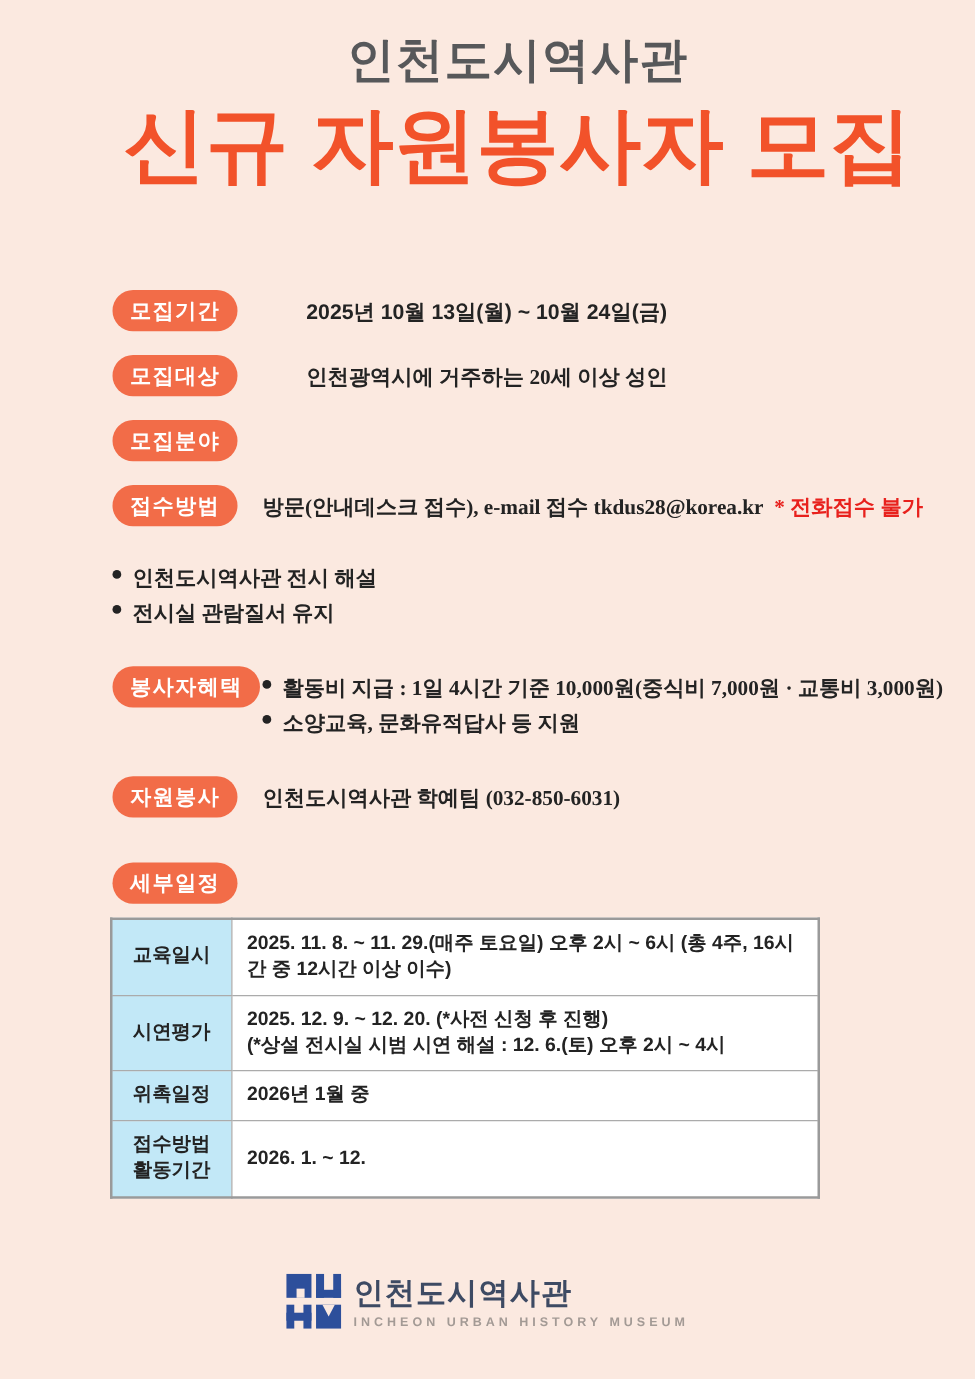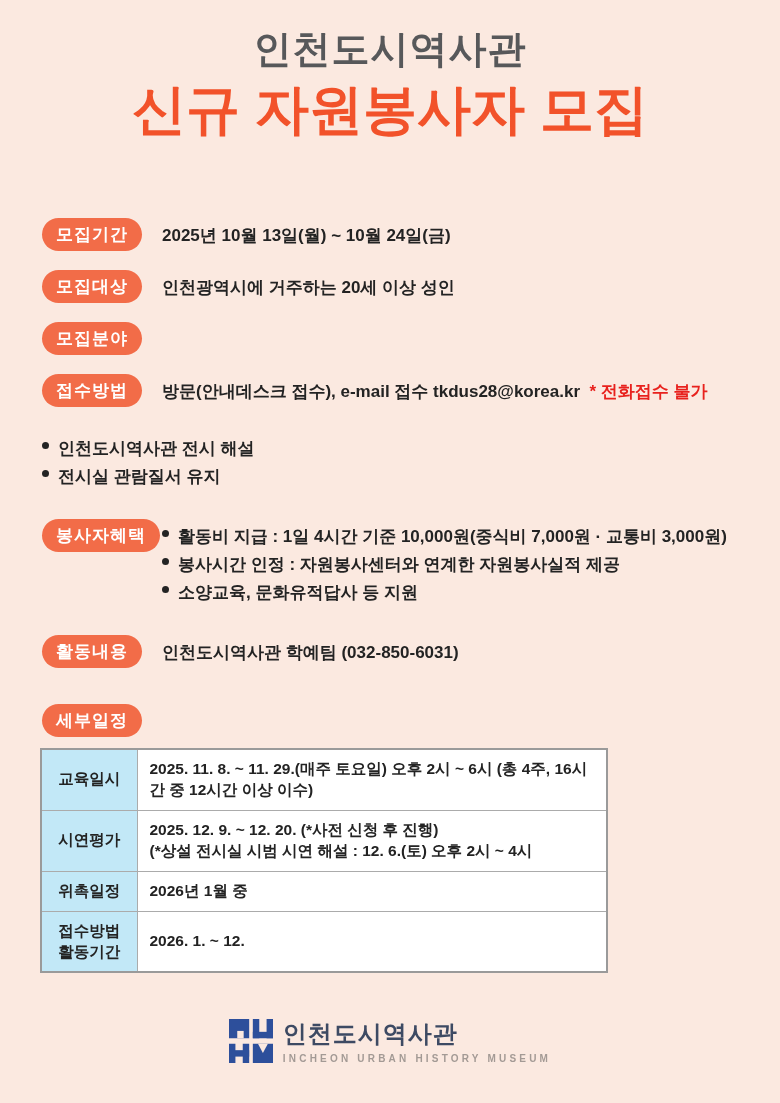--- a/index.html
+++ b/index.html
@@ -15,46 +15,46 @@
   }
   *{margin:0;padding:0;box-sizing:border-box;}
   html,body{width:780px;height:1103px;}
   body{
     background:var(--bg);
     font-family:"Liberation Sans","DejaVu Sans",sans-serif;
     color:var(--ink);
     overflow:hidden;
     position:relative;
   }
-  .poster{width:780px;height:1103px;padding-top:28px;}
+  .poster{width:780px;height:1103px;padding-top:28px;padding-left:48px;}
 
   
   .hdr{text-align:center;}
   .hdr-sub{
     font-size:38px;font-weight:800;color:#57585a;letter-spacing:1px;line-height:1.15;
   }
   .hdr-title{
-    margin-top:6px;font-size:54px;font-weight:800;color:var(--accent);
+    margin-top:6px;font-size:66px;font-weight:800;color:var(--accent);
     letter-spacing:0px;line-height:1.15;
   }
 
   
   .info{margin-top:78px;padding-left:42px;padding-right:16px;}
   .row{display:flex;align-items:flex-start;}
-  .row + .row{margin-top:0;}
+  .row + .row{margin-top:0;font-family:Liberation Serif, serif;}
   .label-col{flex:0 0 120px;}
   .badge{
     display:inline-block;background:var(--badge);color:#fff;
     font-size:17px;font-weight:700;letter-spacing:1px;
     padding:5px 14px;border-radius:20px;white-space:nowrap;
   }
   .content{
     padding-top:4px;font-size:17px;font-weight:600;line-height:1.65;
   }
-  .mb-sm{margin-bottom:19px;}
+  .mb-sm{margin-bottom:19px;gap:35px;}
   .mb-md{margin-bottom:24px;}
   .mb-lg{margin-bottom:28px;}
   .mb-xl{margin-bottom:36px;}
   .nowrap{white-space:nowrap;}
   .red{color:var(--red);font-weight:700;}
   .sub-line{font-size:16px;white-space:nowrap;}
   .bullet-line{display:flex;align-items:center;white-space:nowrap;}
   .bullet{
     flex:0 0 auto;width:7px;height:7px;border-radius:50%;
     background:var(--ink);margin-right:9px;position:relative;top:-3px;
@@ -147,32 +147,28 @@
       <div class="label-col">
         <span class="badge">봉사자혜택</span>
       </div>
       <div class="content">
         <div class="bullet-line">
             <span class="bullet"></span>
             <span>활동비 지급 : 1일 4시간 기준 10,000원(중식비 7,000원 · 교통비 3,000원)</span>
           </div>
         <div class="bullet-line">
             <span class="bullet"></span>
-            <span>봉사시간 인정 : 자원봉사센터와 연계한 자원봉사실적 제공</span>
-          </div>
-        <div class="bullet-line">
-            <span class="bullet"></span>
             <span>소양교육, 문화유적답사 등 지원</span>
           </div>
       </div>
     </div>
 
     <div class="row mb-xl">
       <div class="label-col">
-        <span class="badge">활동내용</span>
+        <span class="badge">자원봉사</span>
       </div>
       <div class="content nowrap">인천도시역사관 학예팀 (032-850-6031)</div>
     </div>
 
   </div>
 
   <div class="sched-label">
     <span class="badge">세부일정</span>
   </div>
 

